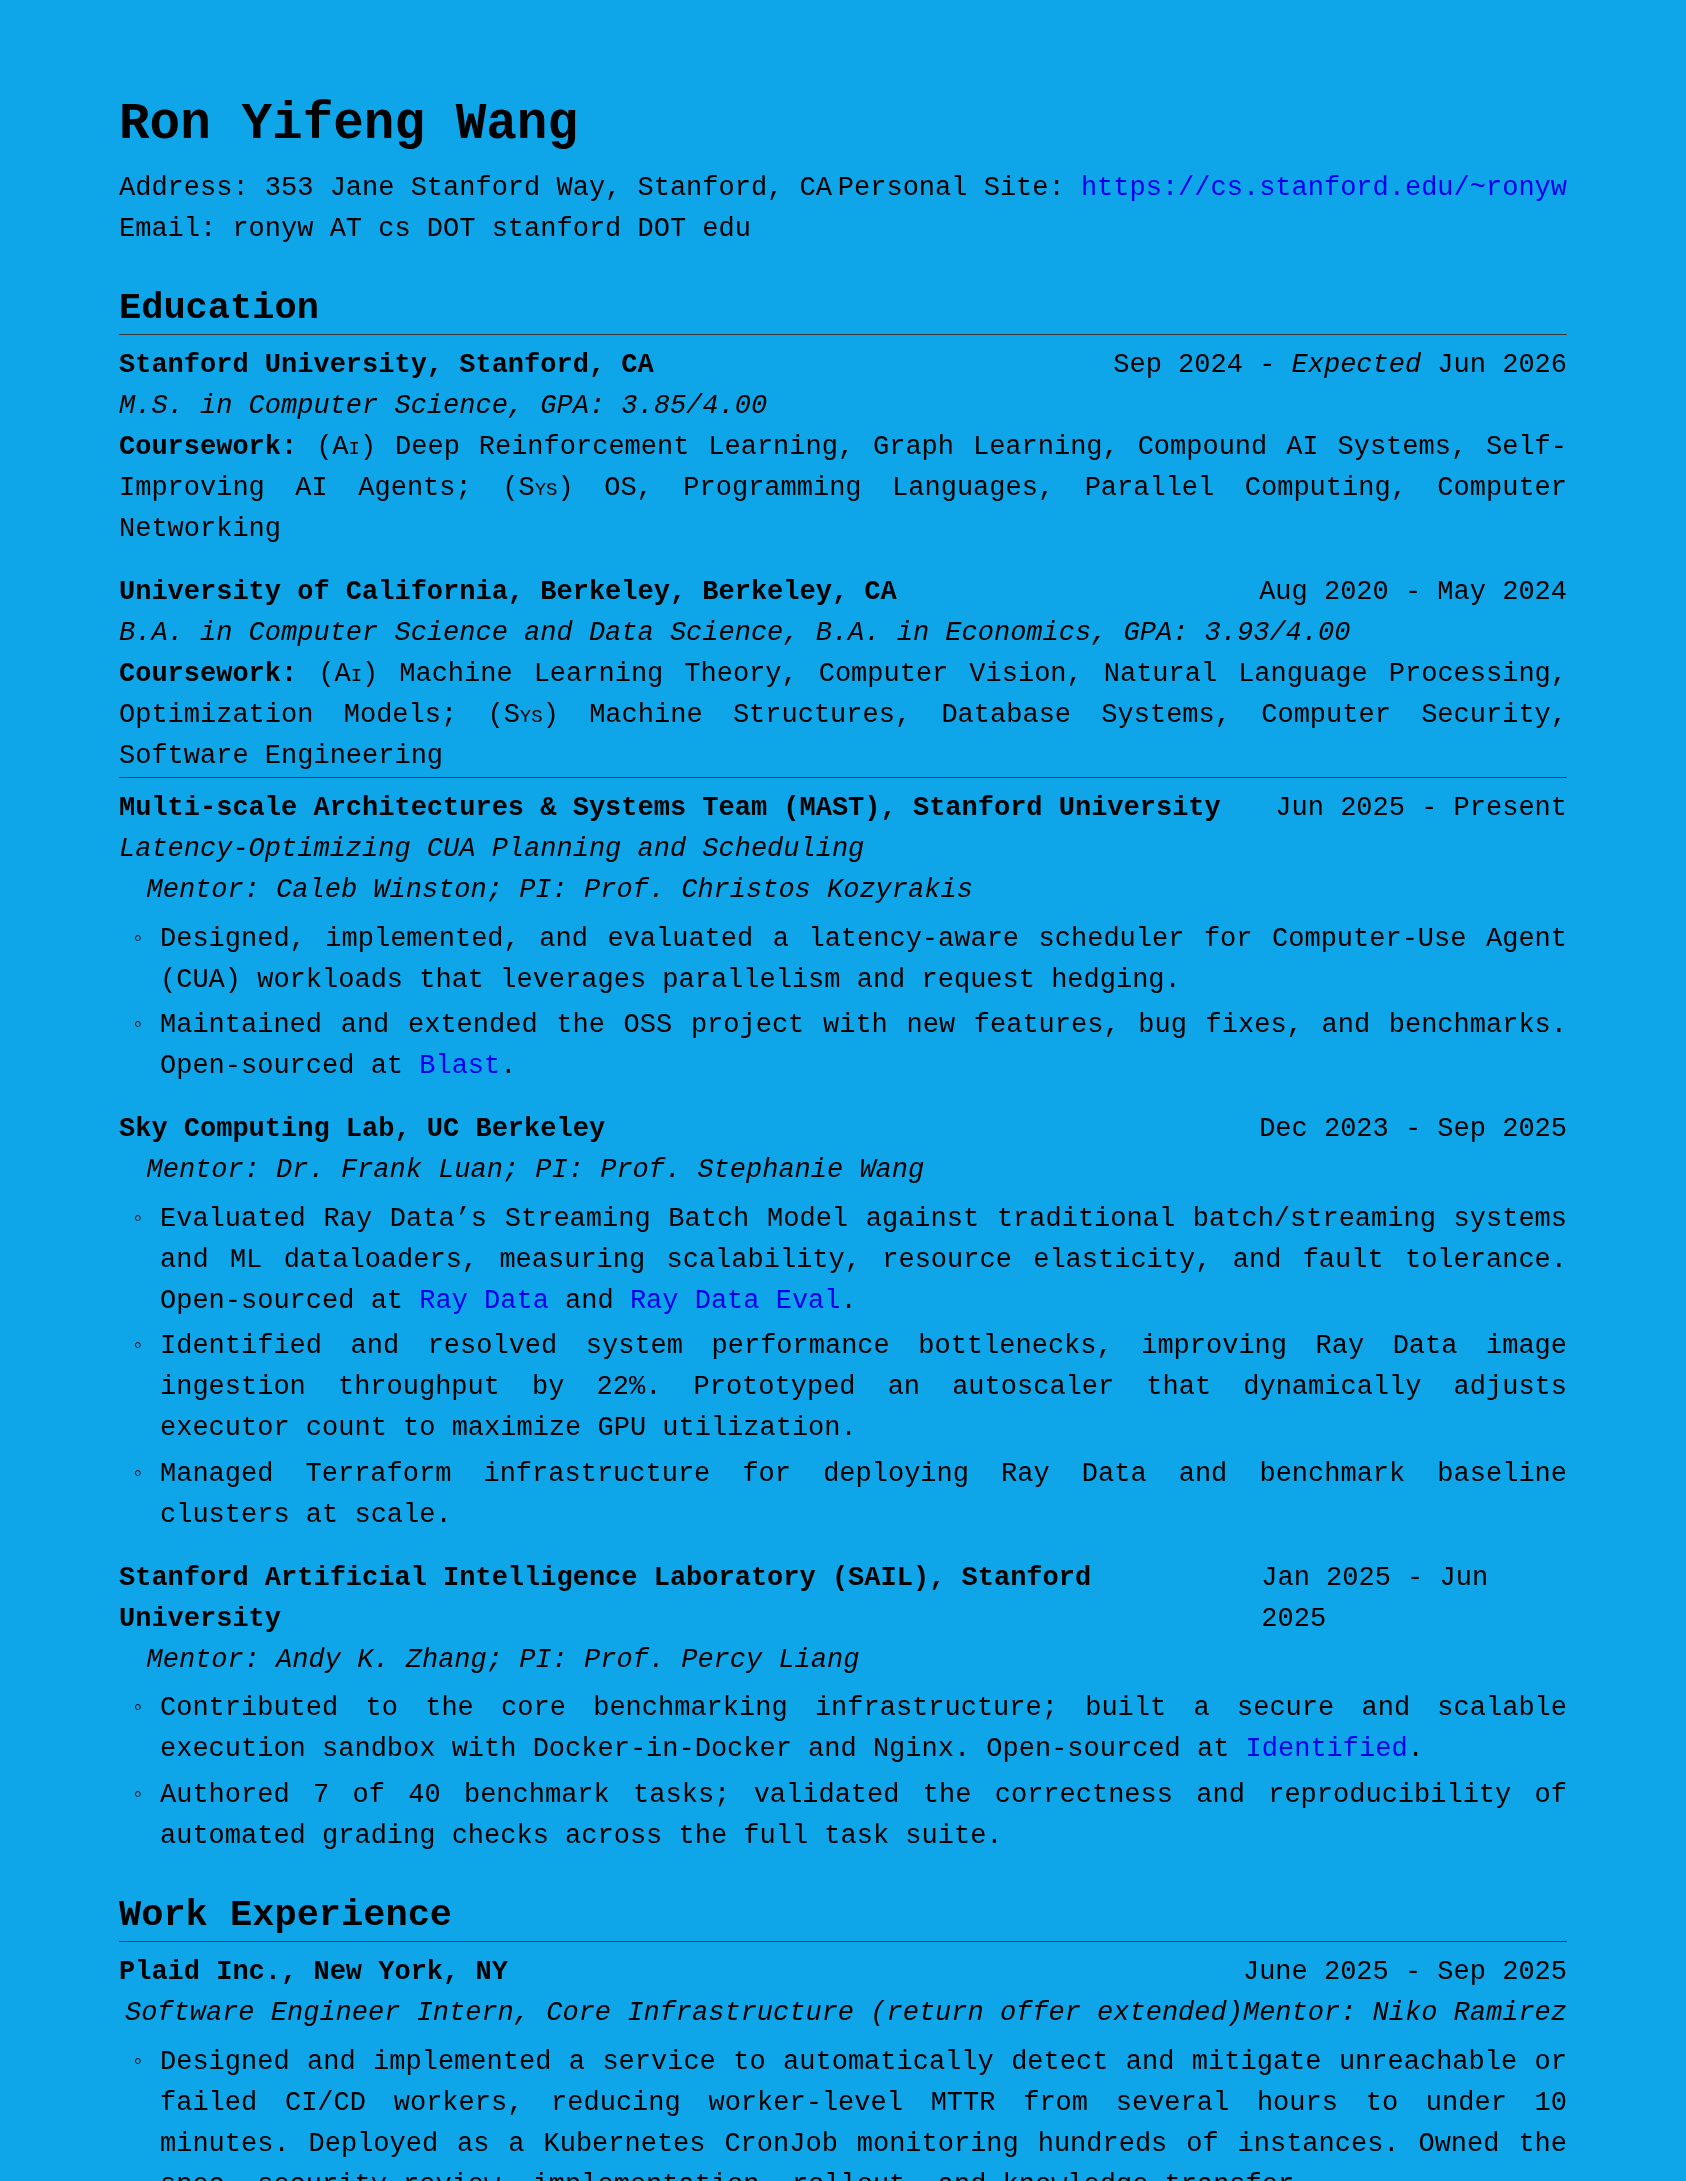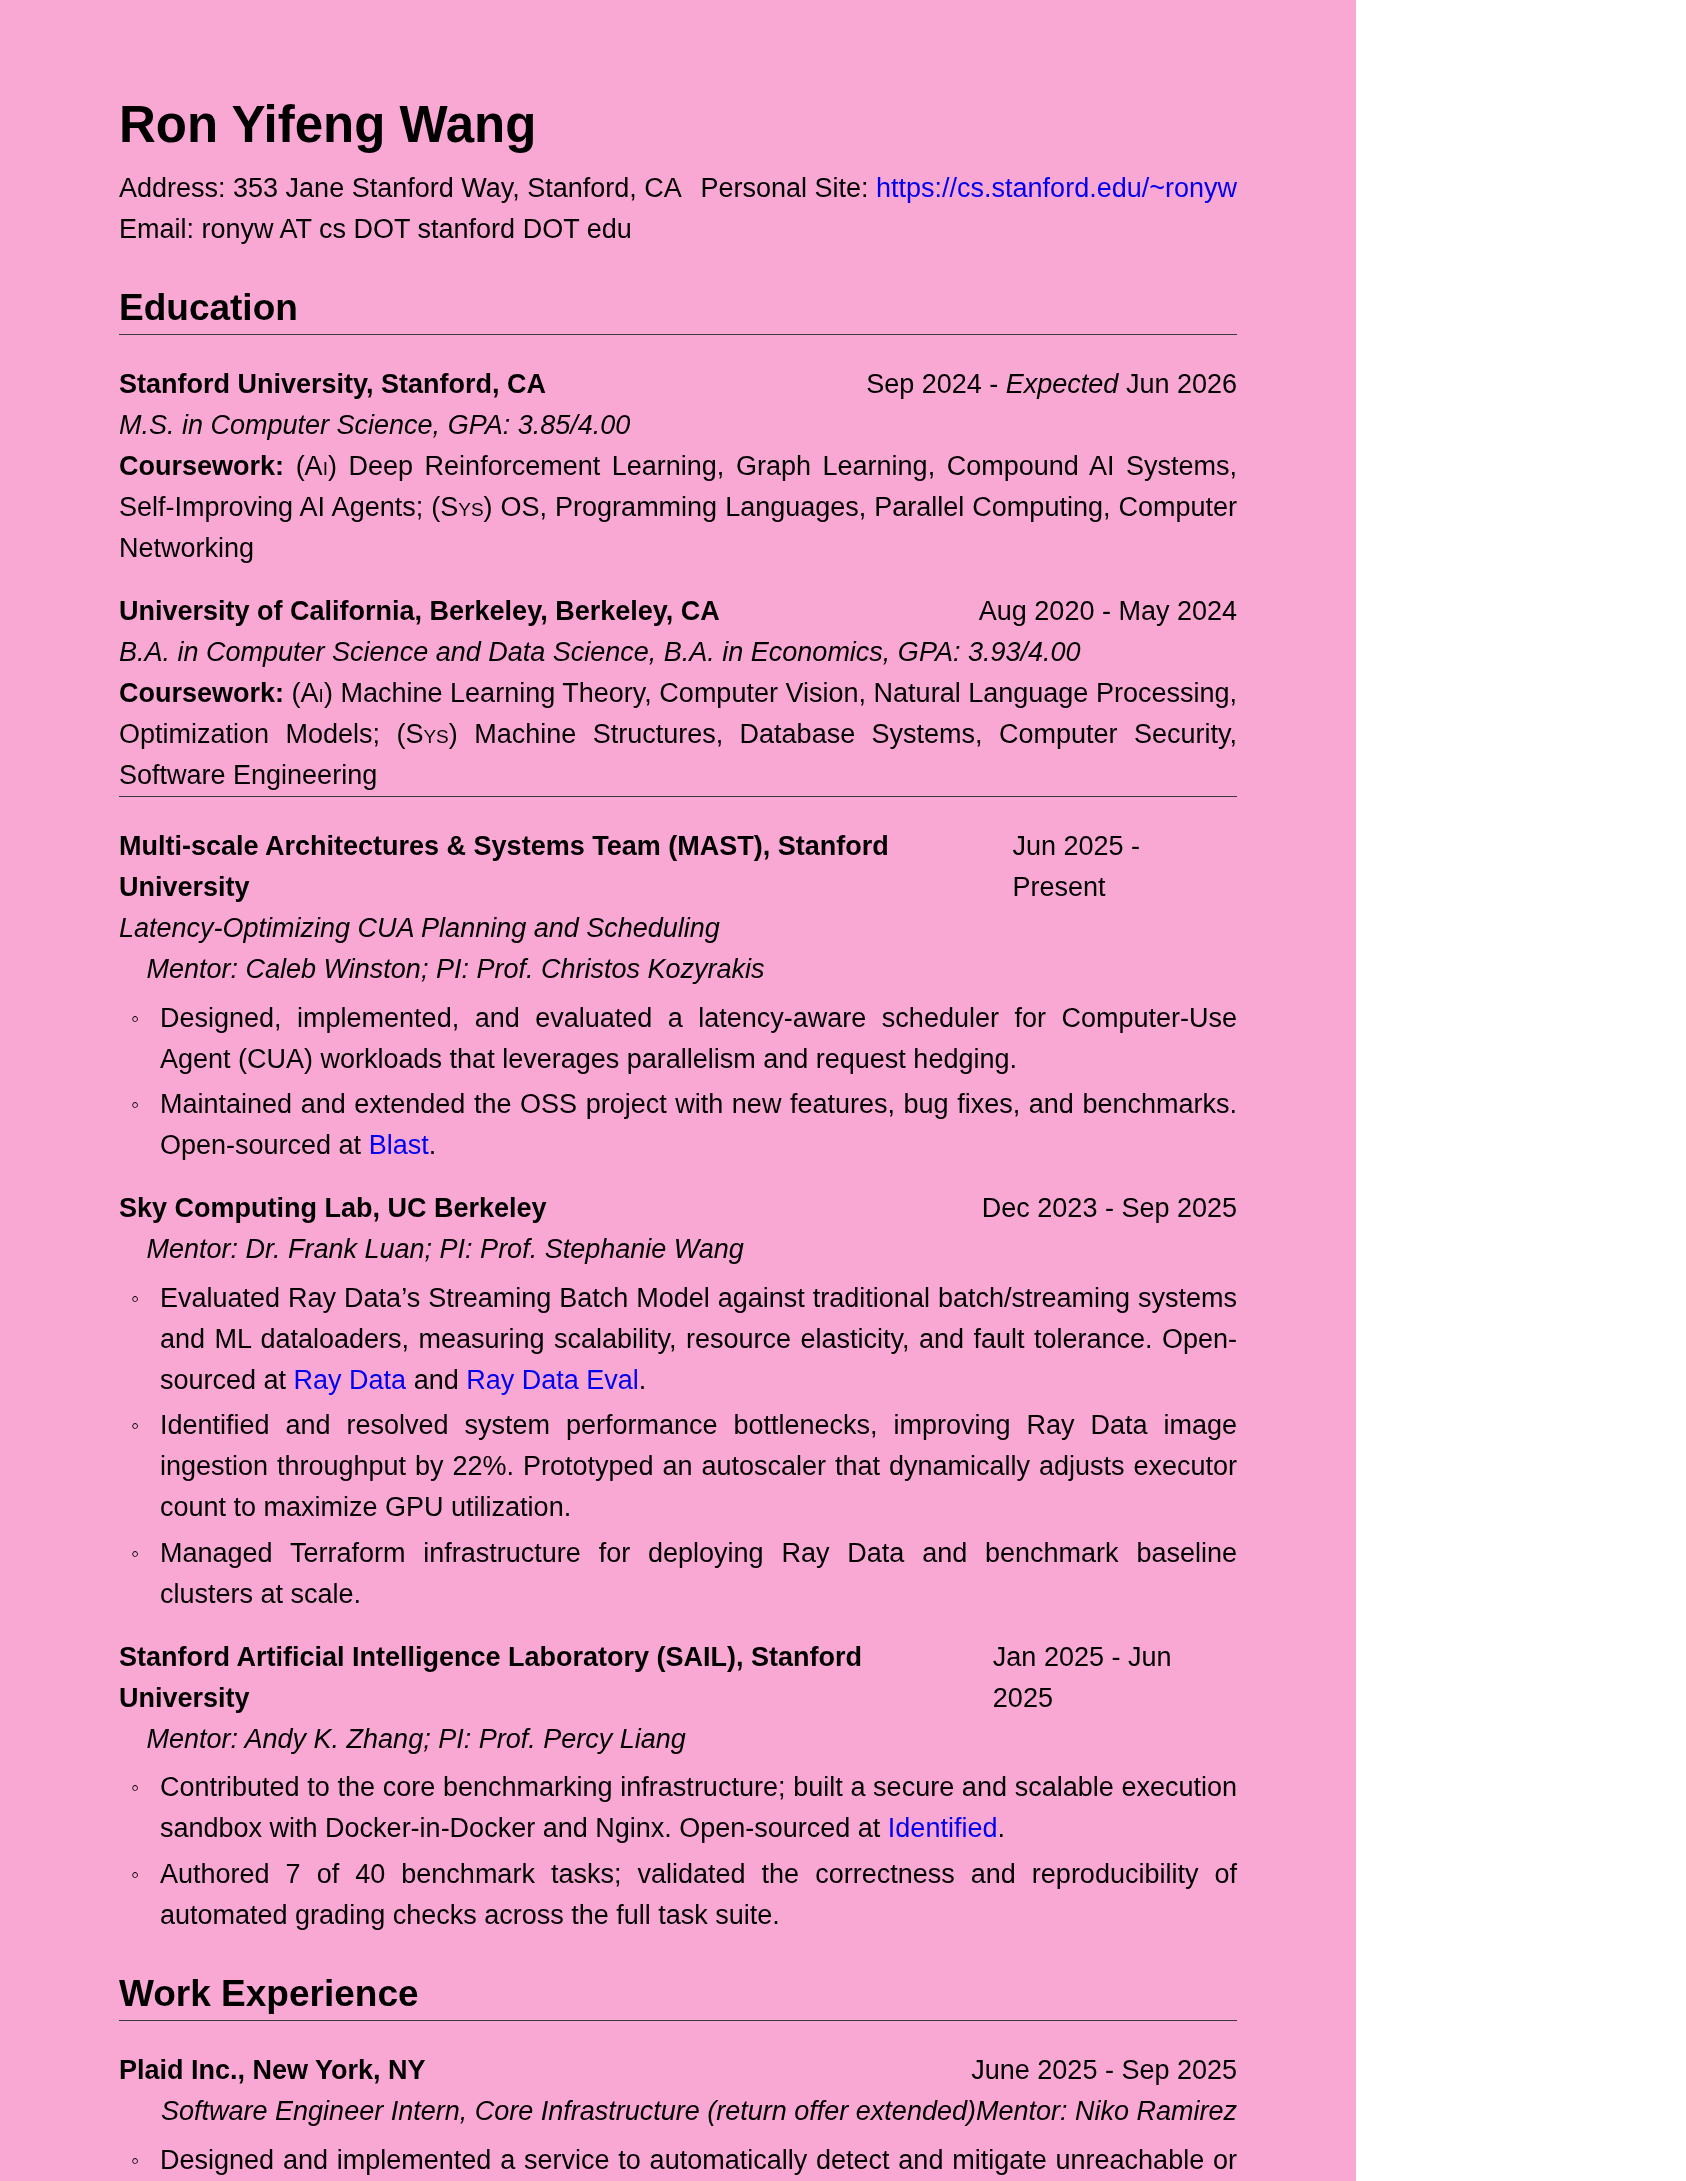--- a/index.html
+++ b/index.html
@@ -1,28 +1,28 @@
 <!DOCTYPE html>
 <html style="font-size:14.7px"><head>
 <meta charset="utf-8">
 <style>
   html,body { margin:0; padding:0; background:#ffffff; }
   .page {
-    position:relative; width:1356px; height:2182px; box-sizing:border-box;
-    padding:96px 119px 0 119px; background:#f9a8d4; color:#000000;
-    font-family:Liberation Sans, sans-serif;
+    position:relative; width:1686px; height:2182px; box-sizing:border-box;
+    padding:96px 119px 0 119px; background:#0ea5e9; color:#000000;
+    font-family:Liberation Mono, monospace;
     font-size:27px; line-height:41px; overflow:hidden;
   }
   .name { font-size:51px; line-height:57px; font-weight:bold; margin:0 0 14.7px 0; }
   .contact-row { display:flex; justify-content:space-between; align-items:center; }
   .link { color:#0000EE; text-decoration:none; cursor:pointer; }
   .section-title { font-size:37px; line-height:46px; font-weight:bold; margin:35px 0 3.7px 0; }
   .rule { border:0; border-top:1.8px solid #3a3a3a; margin:0 0 9.2px 0; }
   .entry { margin-top:22px; }
-  .entry.first { margin-top:29px; }
+  .entry.first { margin-top:10px; }
   .entry-head { display:flex; justify-content:space-between; align-items:baseline; }
   .org { font-weight:bold; }
   .it { font-style:italic; }
   .bold { font-weight:bold; }
   .sc { font-variant:small-caps; }
   .project { font-style:italic; }
   .mentor { font-style:italic; padding-left:27.5px; }
   .role-row { display:flex; justify-content:flex-end; align-items:baseline; font-style:italic; }
   .coursework { text-align:justify; }
   .bullets { margin-top:7.3px; }

